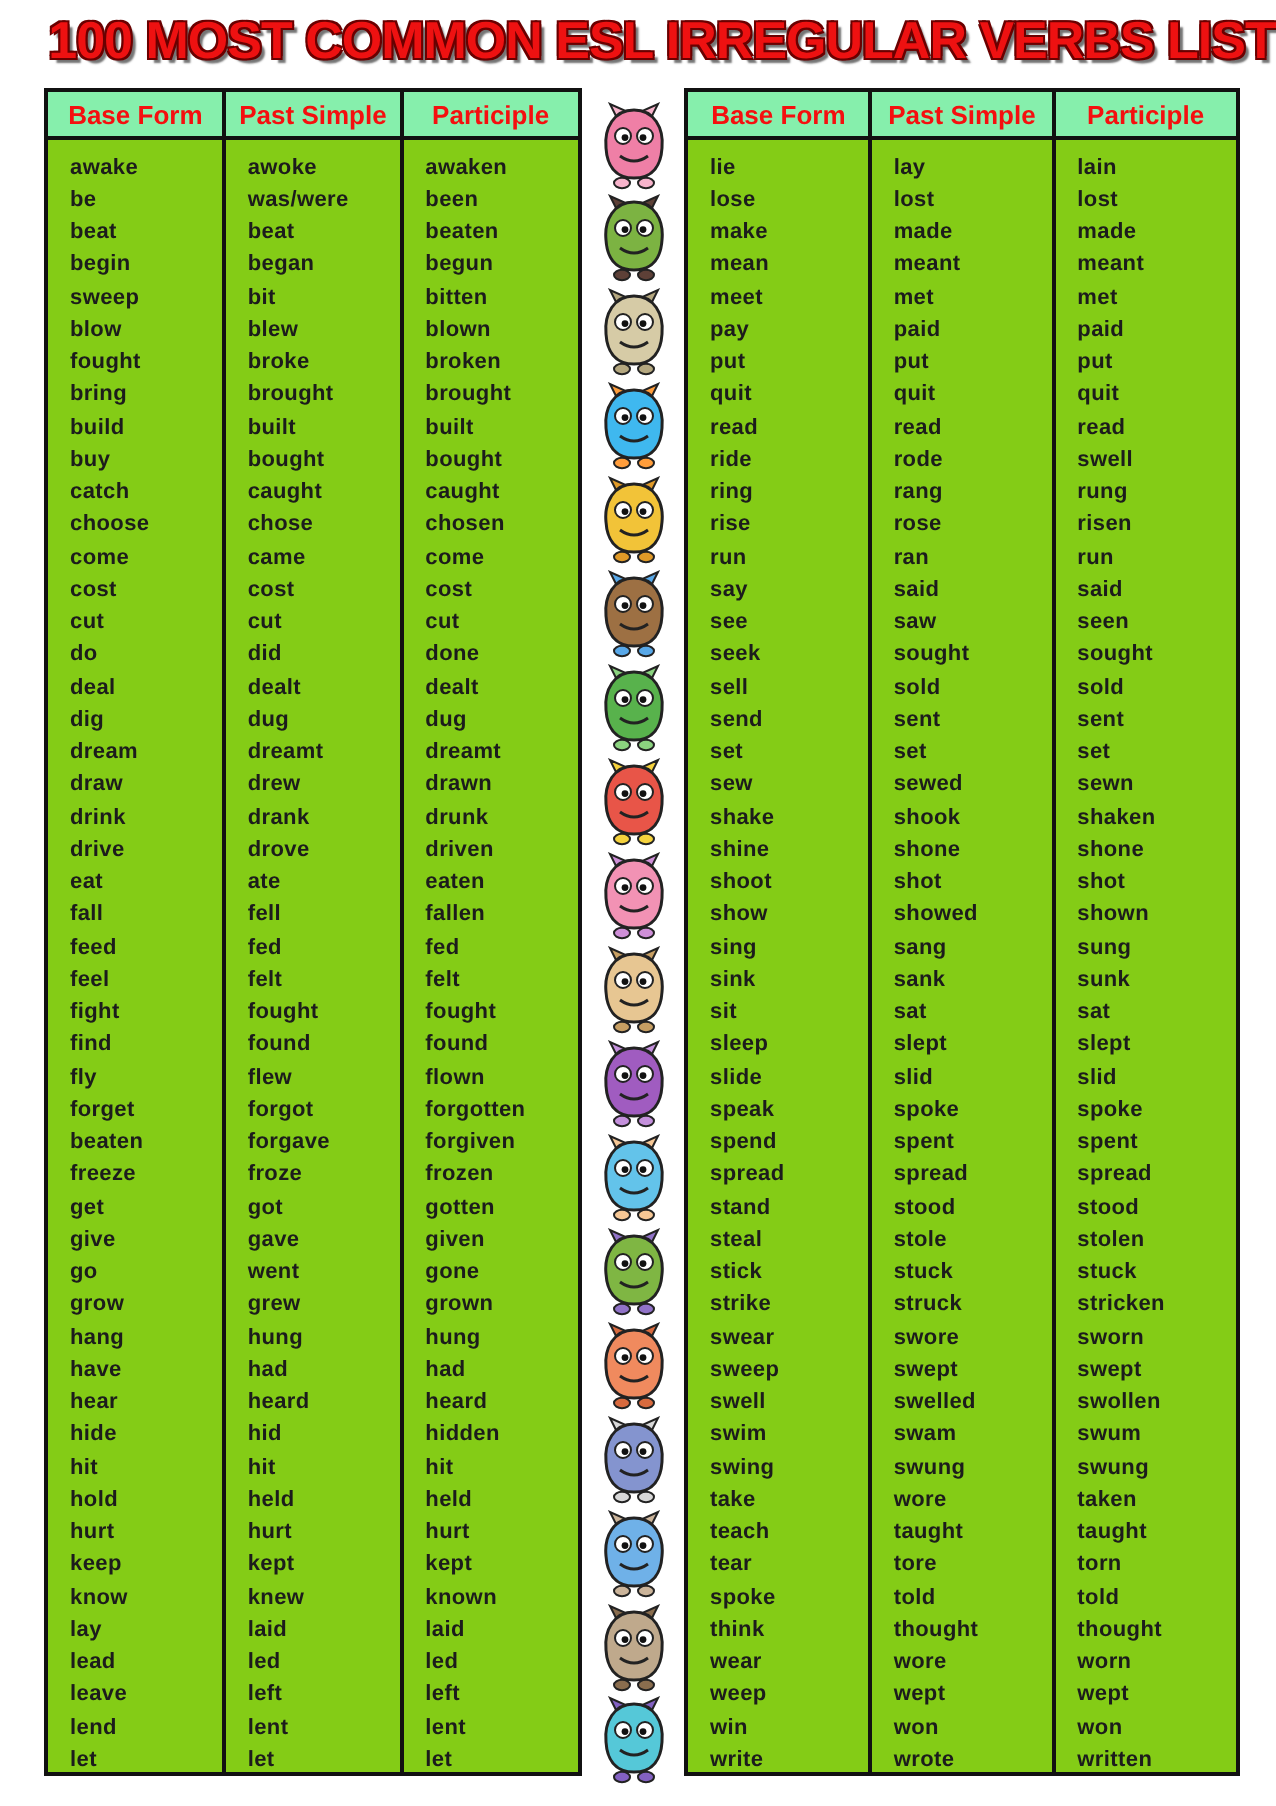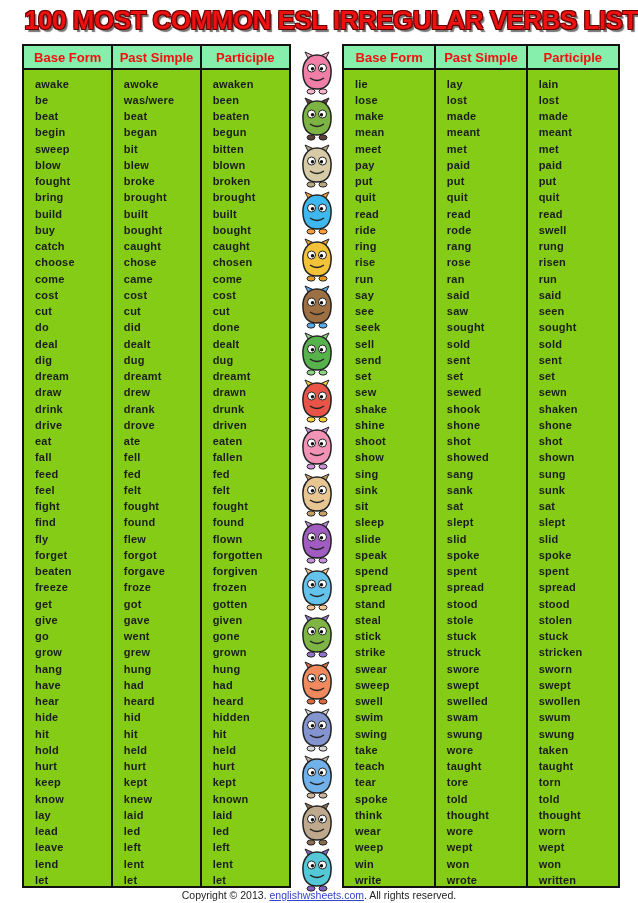--- a/index.html
+++ b/index.html
@@ -625,17 +625,14 @@
           <div class="word">told</div>
           <div class="word">thought</div>
           <div class="word">worn</div>
           <div class="word">wept</div>
           <div class="word">won</div>
           <div class="word">written</div>
         </div>
     </div>
   </div>
 
-  <div class="footer">
-    <span>Copyright © 2013. </span><a>englishwsheets.com</a><span>. All rights reserved.</span>
-  </div>
 
 </div>
 
 </body></html>

